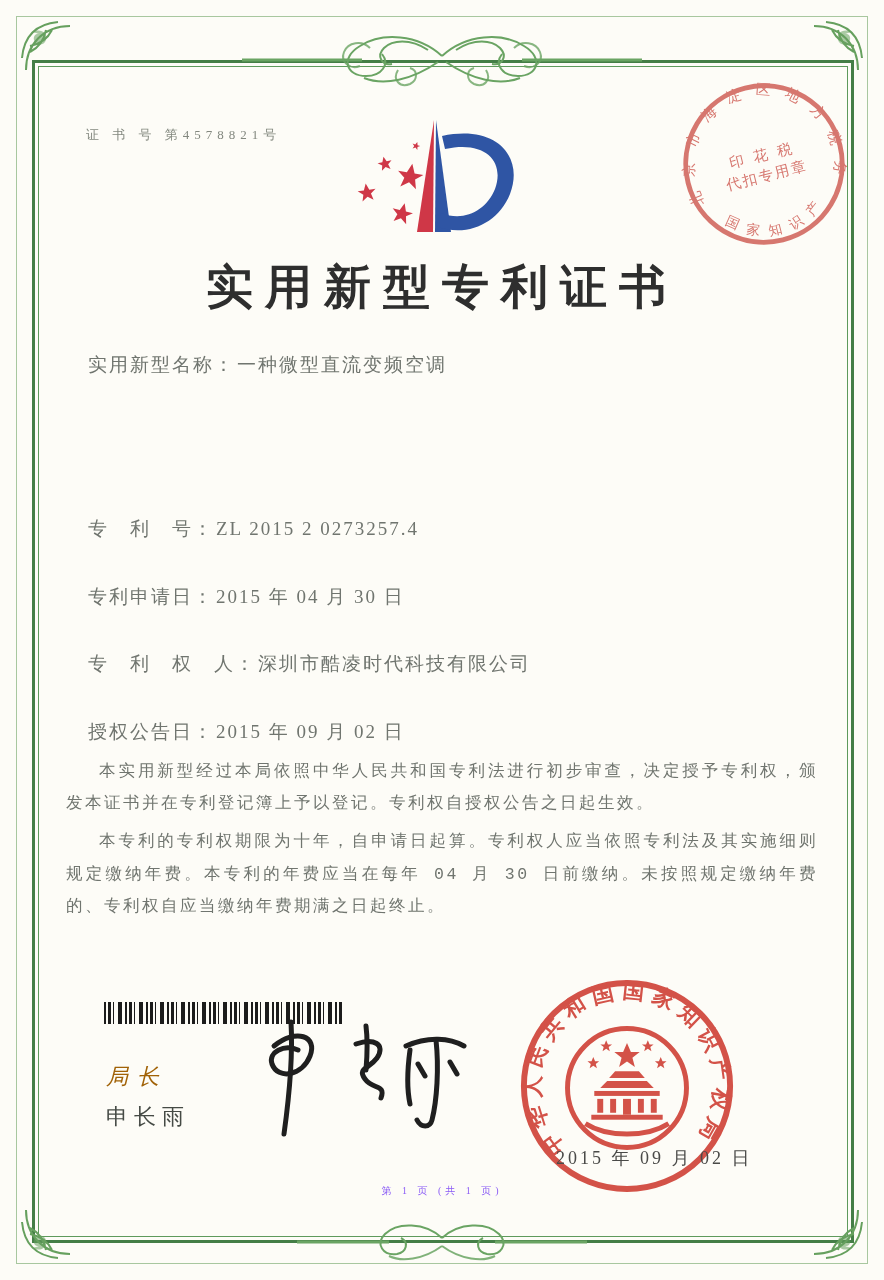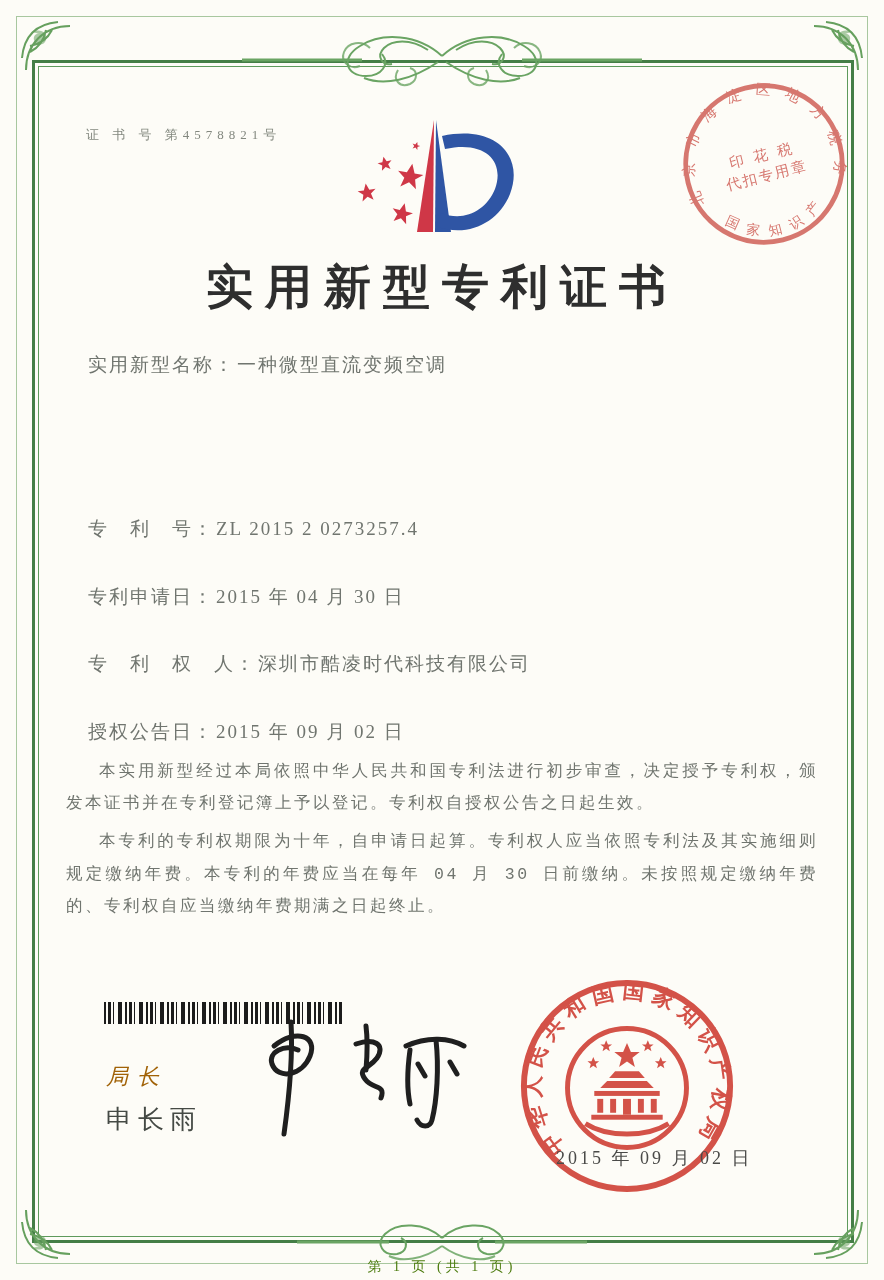--- a/index.html
+++ b/index.html
@@ -31,28 +31,28 @@
   .paras{position:absolute;left:66px;top:756px;width:752px;color:#70756f;
          font-size:16.5px;line-height:1.95;letter-spacing:2.5px;text-align:justify;}
   .paras p{margin:0 0 6px 0;text-indent:2em;font-family:Liberation Mono, monospace;}
   
   .barcode{position:absolute;left:104px;top:1002px;width:238px;height:22px;
     background:repeating-linear-gradient(90deg,
       #1c1c1c 0 2px,transparent 2px 4px,#1c1c1c 4px 7px,transparent 7px 9px,
       #1c1c1c 9px 10px,transparent 10px 14px,#1c1c1c 14px 18px,transparent 18px 21px);}
   .signer-title{position:absolute;left:106px;top:1062px;font-size:22px;letter-spacing:9px;color:#a16207;
                 font-family:"Liberation Sans","DejaVu Sans",sans-serif;font-style:italic;}
-  .signer-name{position:absolute;left:106px;top:1102px;font-size:26px;letter-spacing:6px;color:#454a45;
+  .signer-name{position:absolute;left:106px;top:1102px;font-size:22px;letter-spacing:6px;color:#454a45;
                font-family:"Liberation Sans","DejaVu Sans",sans-serif;}
   .signature{position:absolute;left:238px;top:1016px;width:240px;height:122px;color:#1f1f1f;}
   .seal{position:absolute;left:513px;top:972px;width:228px;height:228px;}
   .seal-date{position:absolute;left:556px;top:1146px;font-size:18px;letter-spacing:3px;color:#4a4a48;z-index:5;}
   .tax-seal{position:absolute;left:676px;top:76px;width:176px;height:176px;transform:rotate(-14deg);opacity:.85;}
-  .footer{position:absolute;left:0;top:1258px;width:100%;text-align:center;
-          font-size:14px;letter-spacing:4px;color:#4d7c0f;}
+  .footer{position:absolute;left:0;top:1184px;width:100%;text-align:center;
+          font-size:10px;letter-spacing:4px;color:#8b5cf6;}
   svg{display:block;}
 </style>
 </head>
 <body>
 
 <div class="page">
 
   <div class="garland"></div>
   <div class="frame">
     <div class="frame-inner"></div>

